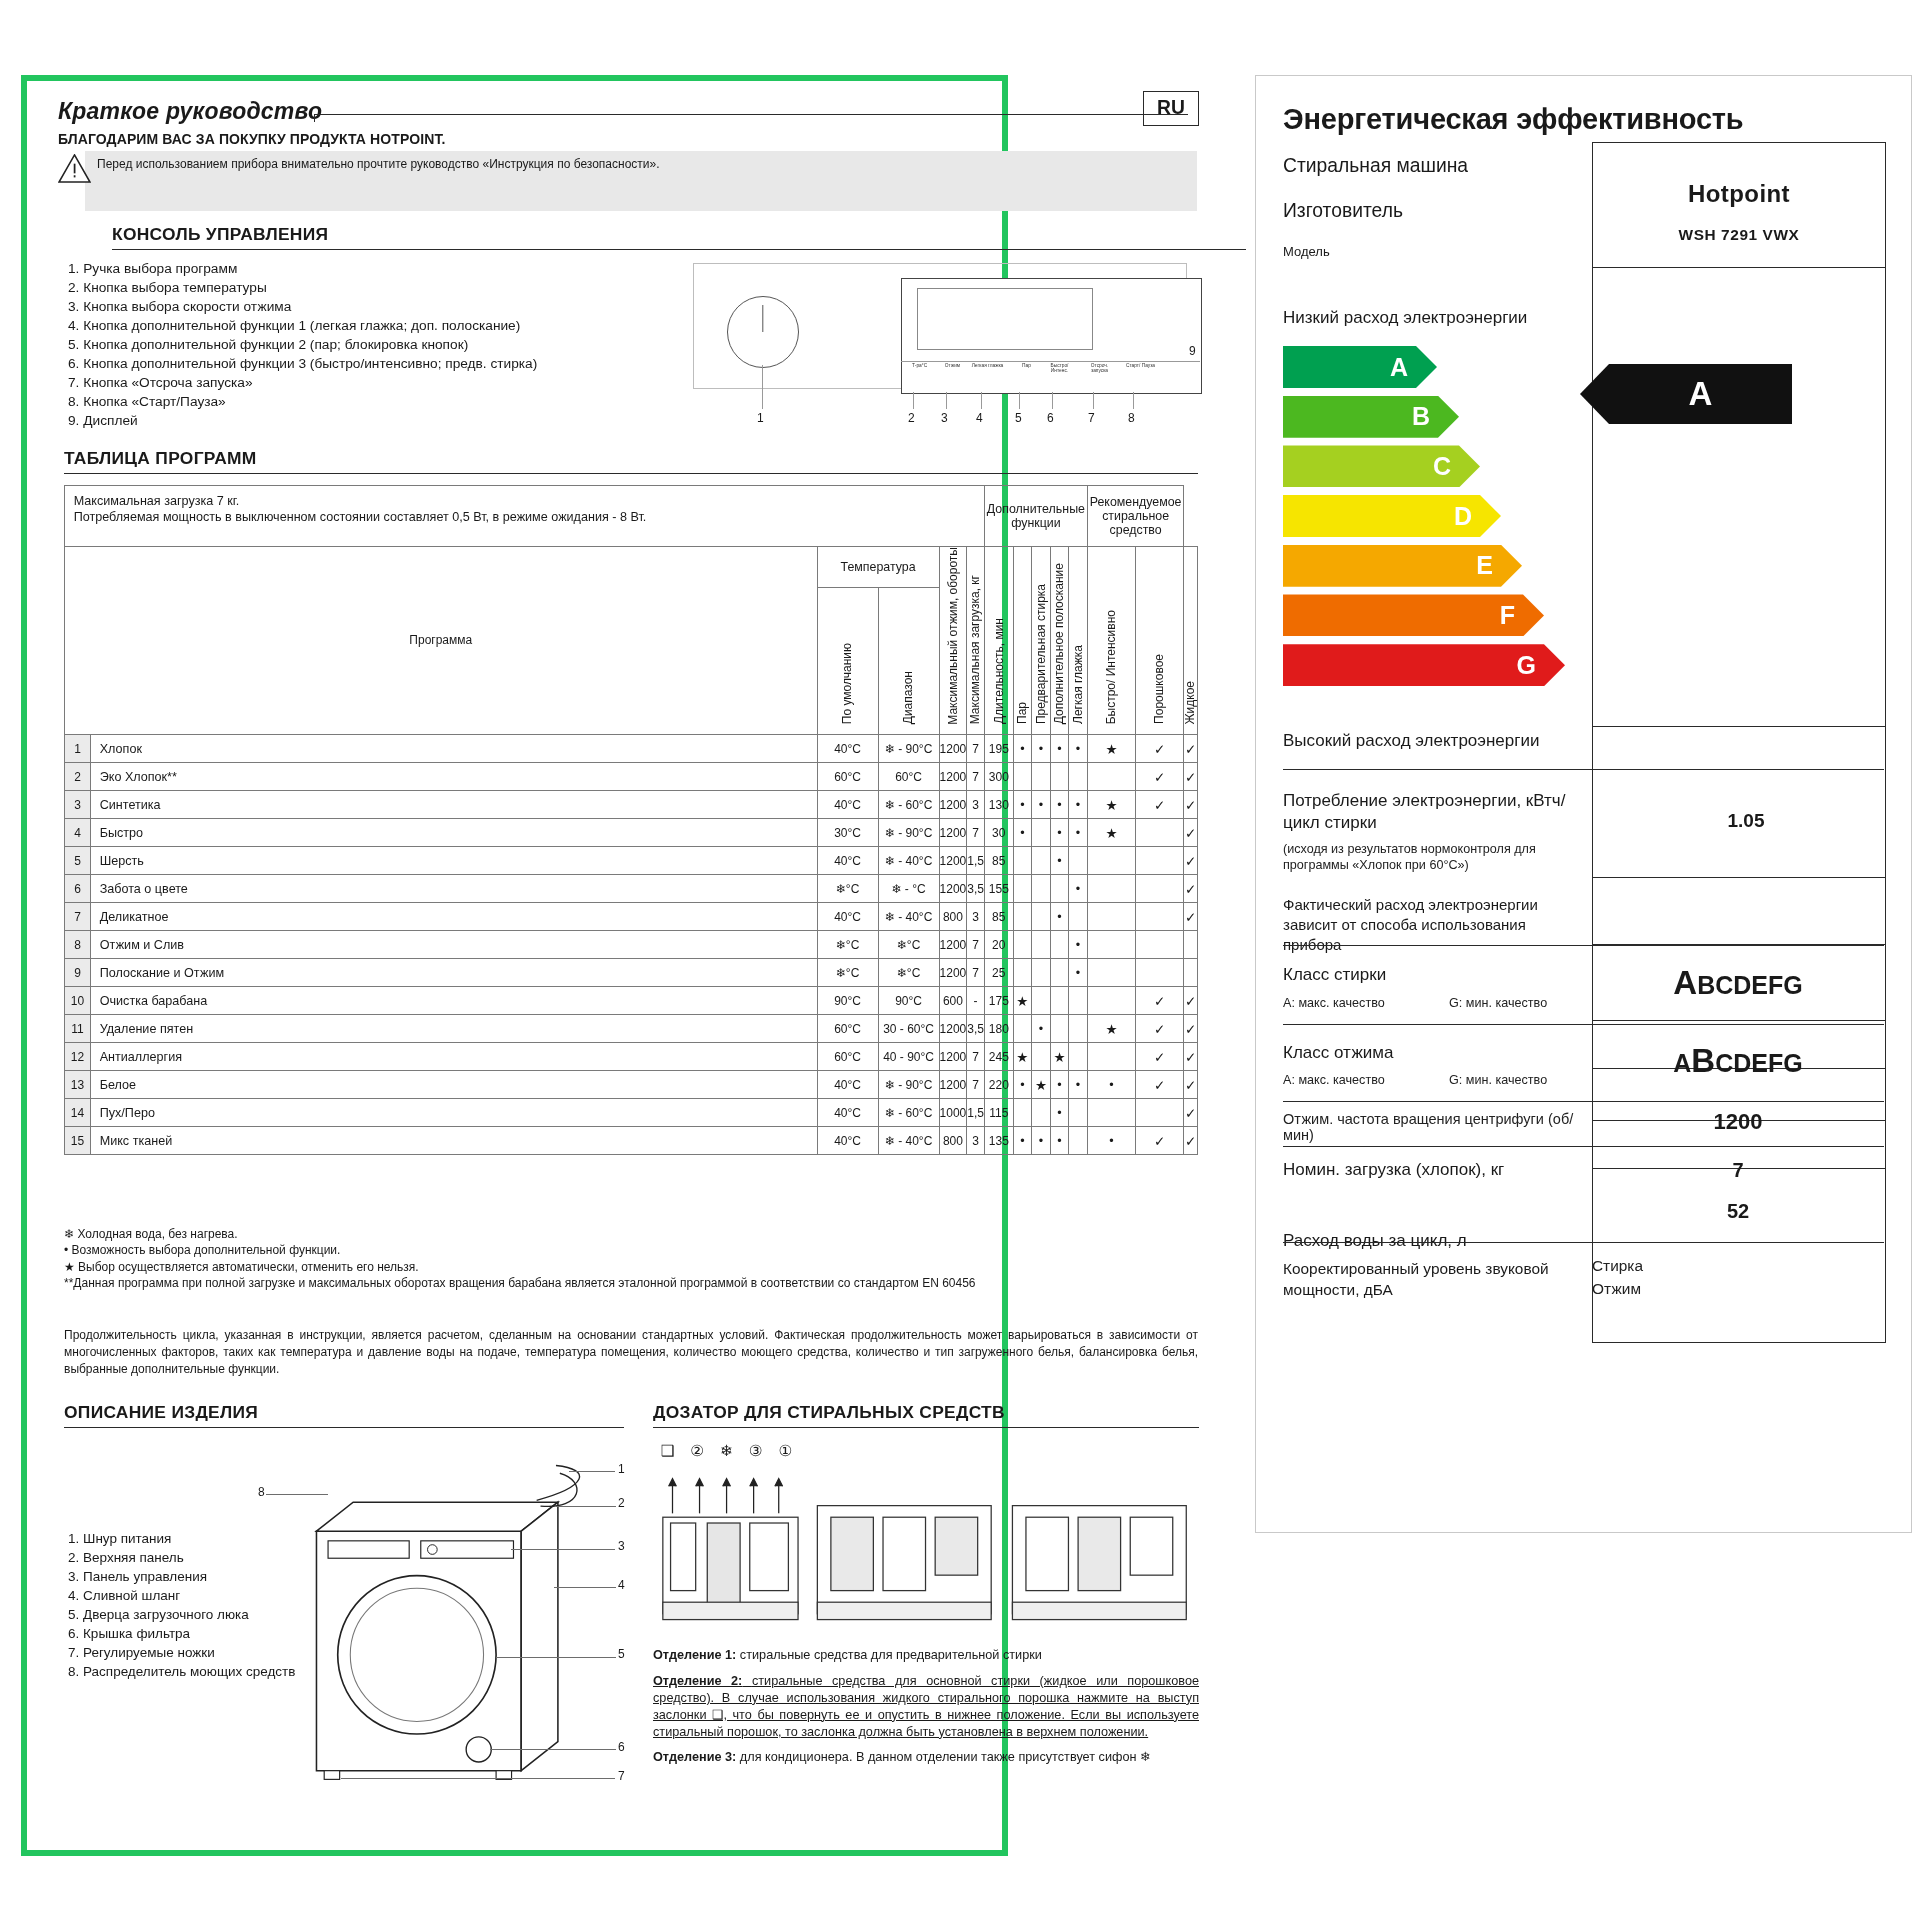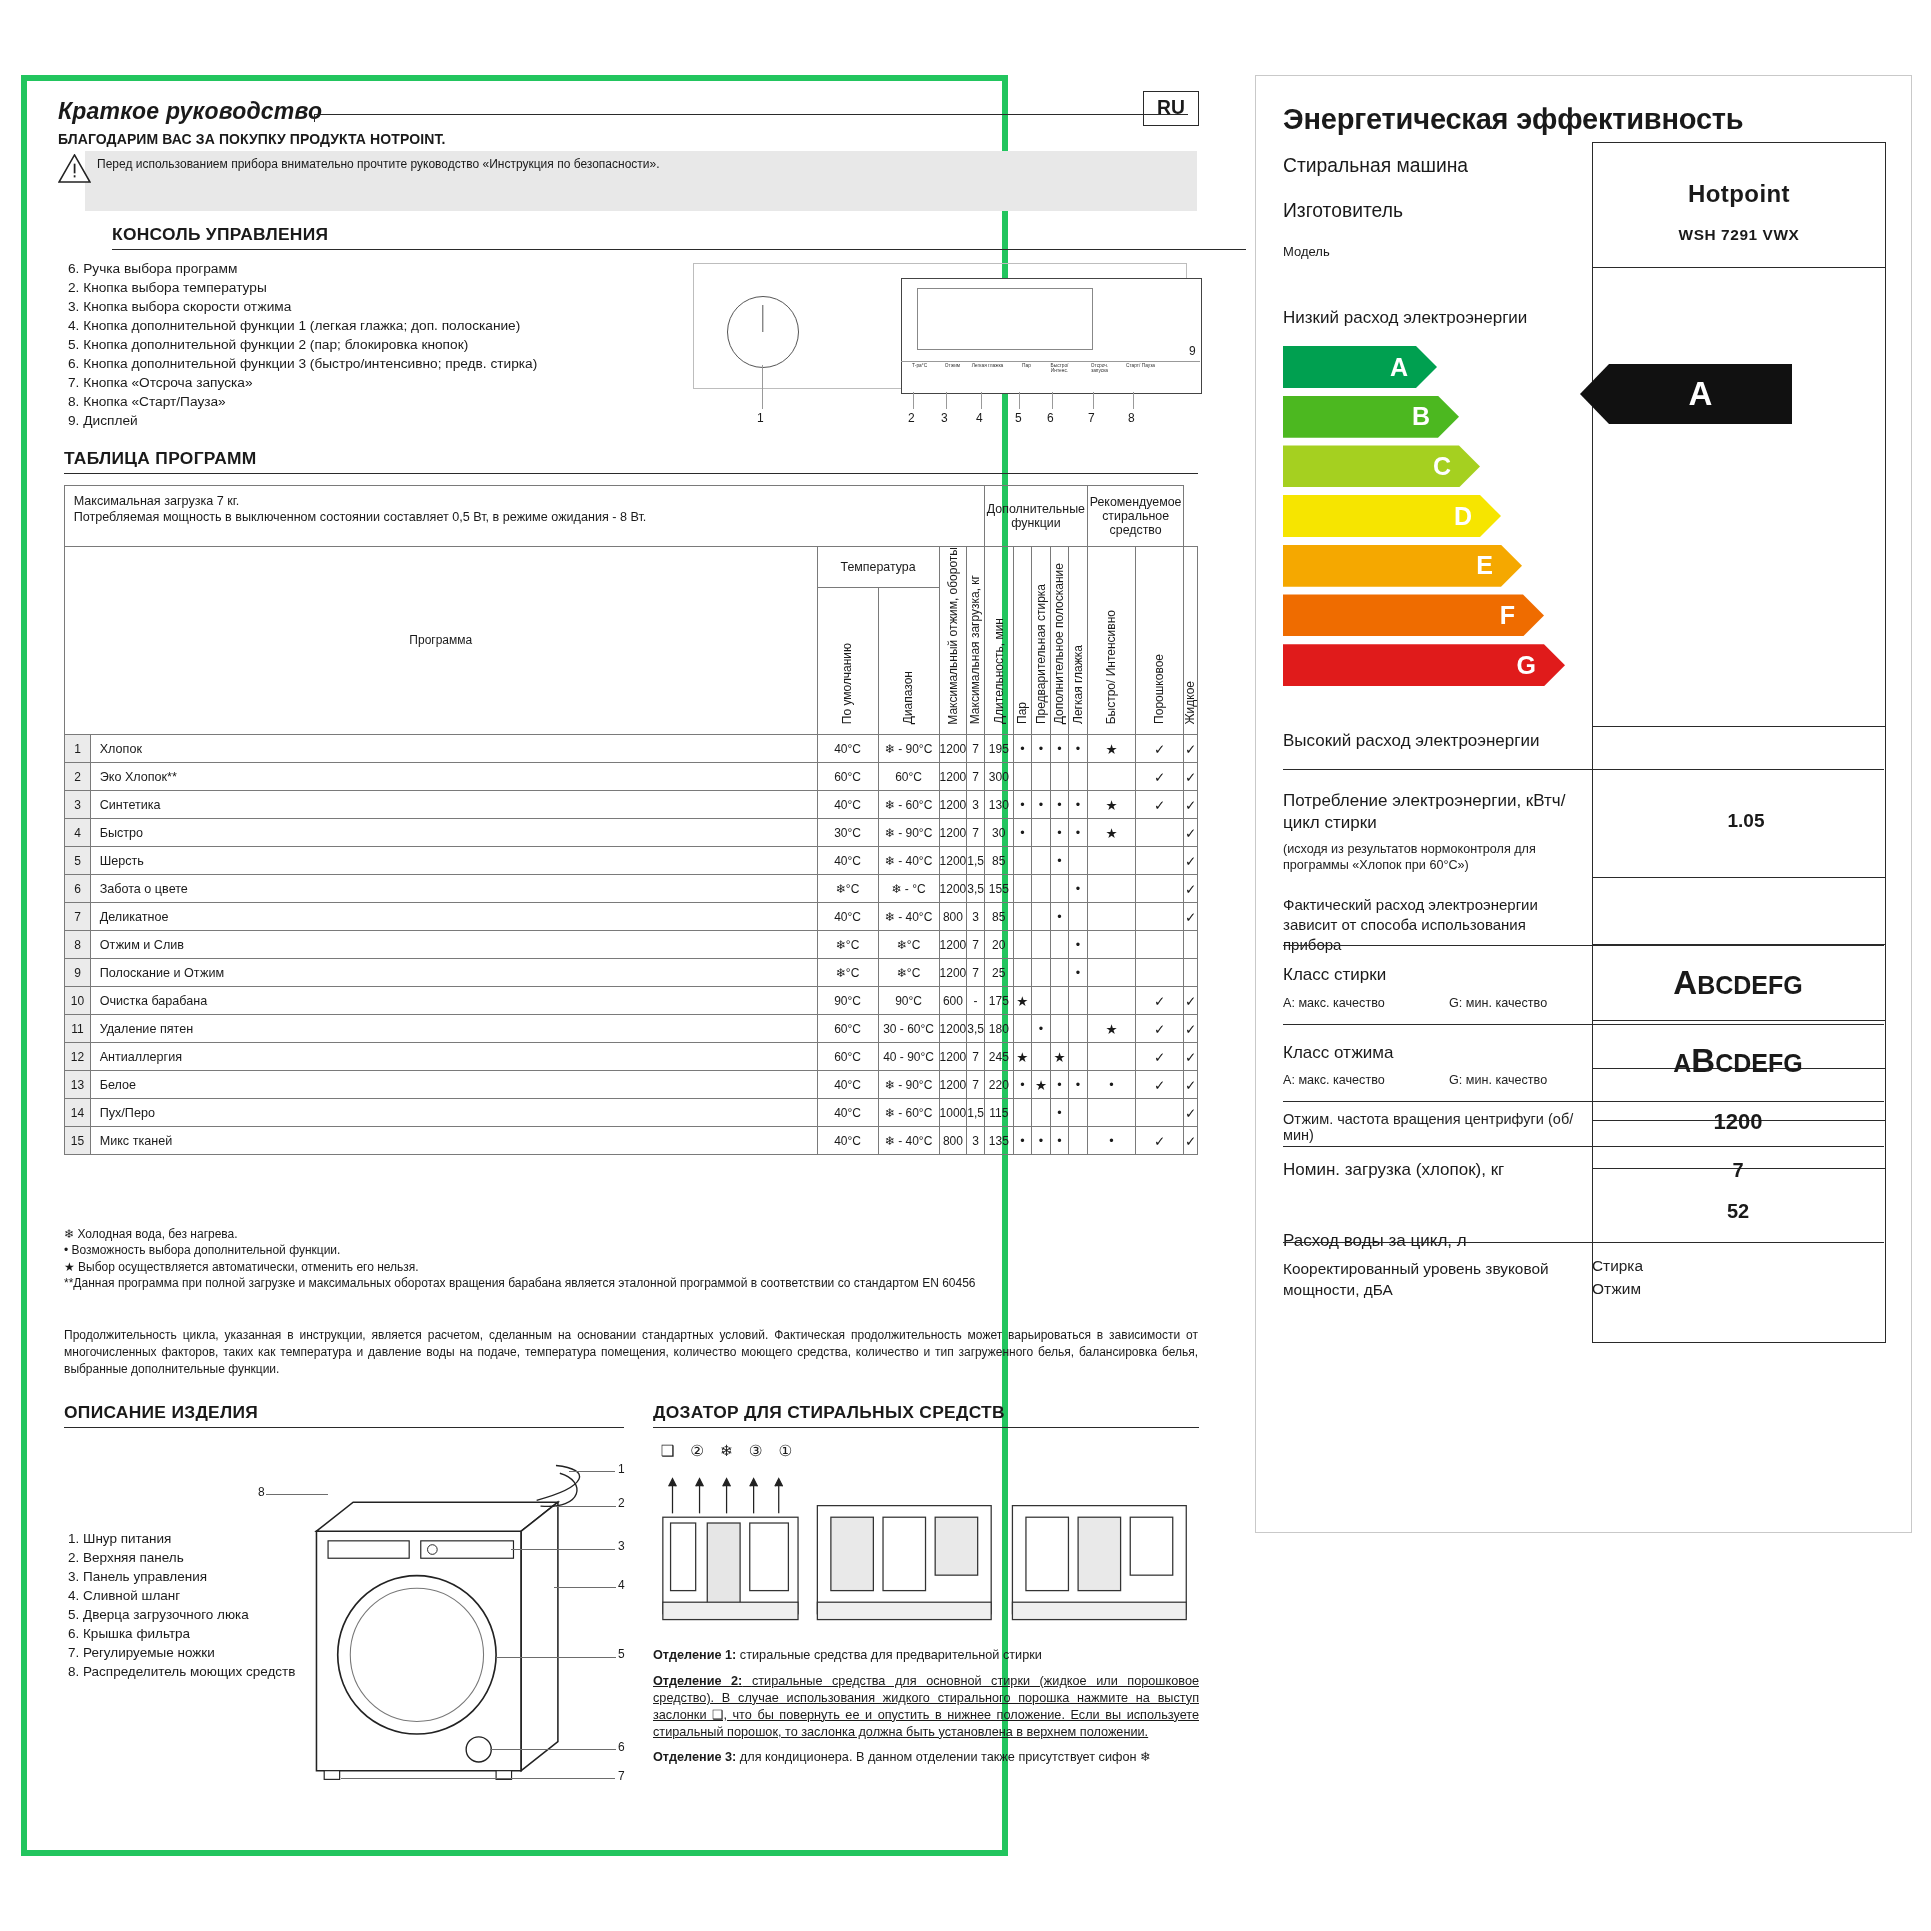--- a/index.html
+++ b/index.html
@@ -186,21 +186,21 @@
     </svg>
     <div class="warn-text">
       <div>Перед использованием прибора внимательно прочтите руководство «Инструкция по безопасности».</div>
     </div>
 
     <div class="console-sec">
       <div class="sec-title">КОНСОЛЬ УПРАВЛЕНИЯ</div>
       <div class="sec-rule"></div>
     </div>
     <div class="console-list">
-      <div>6. Ручка выбора программ</div>
+      <div>1. Ручка выбора программ</div>
       <div>2. Кнопка выбора температуры</div>
       <div>3. Кнопка выбора скорости отжима</div>
       <div>4. Кнопка дополнительной функции 1 (легкая глажка; доп. полоскание)</div>
       <div>5. Кнопка дополнительной функции 2 (пар; блокировка кнопок)</div>
       <div>6. Кнопка дополнительной функции 3 (быстро/интенсивно; предв. стирка)</div>
       <div>7. Кнопка «Отсроча запуска»</div>
       <div>8. Кнопка «Старт/Пауза»</div>
       <div>9. Дисплей</div>
     </div>
 

